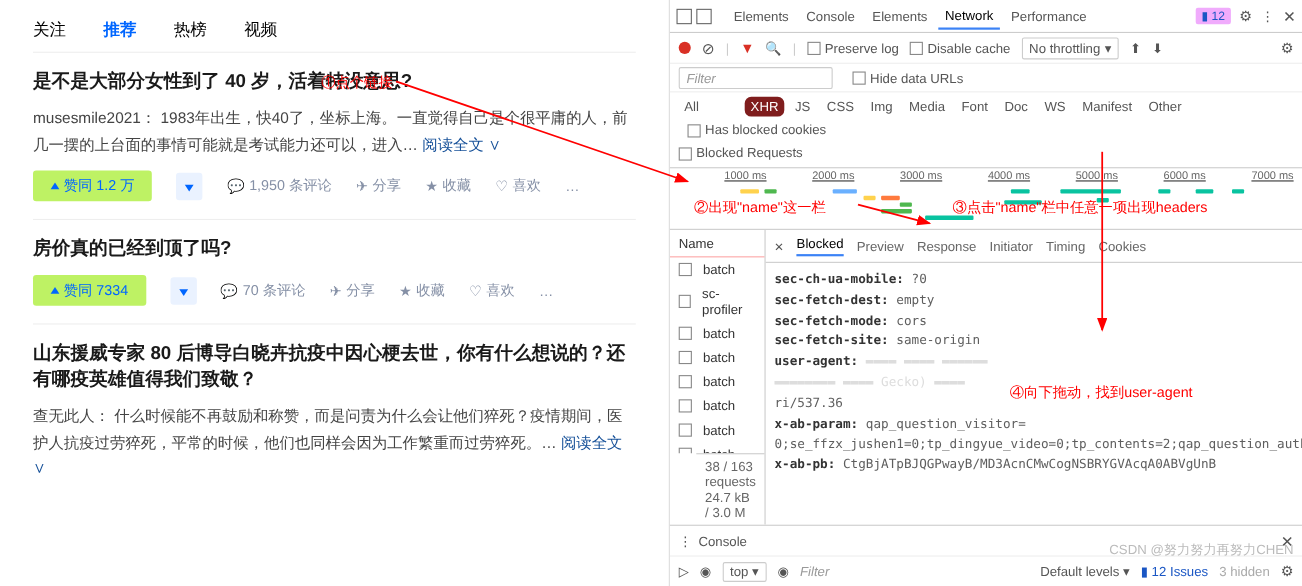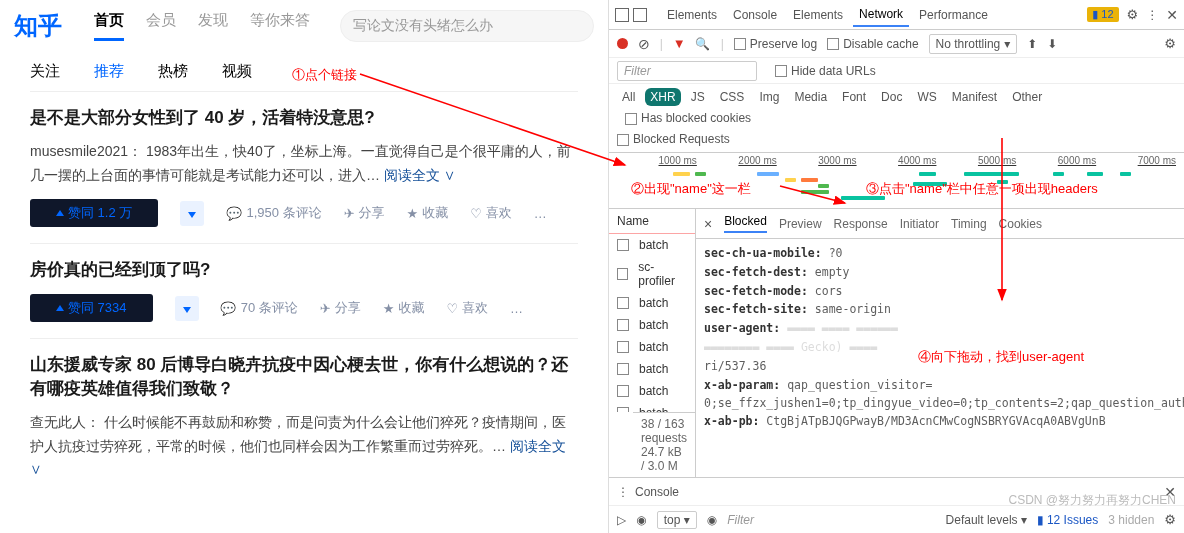--- a/index.html
+++ b/index.html
@@ -11,54 +11,54 @@
 
 .zh-header { display: flex; align-items: center; padding: 8px 14px 0; height: 44px; }
 .zh-logo { font-size: 24px; font-weight: bold; color: #0066ff; margin-right: 32px; letter-spacing: 0; }
 .zh-nav { display: flex; gap: 22px; margin-right: 30px; }
 .zh-nav-item { font-size: 15px; color: #999; cursor: pointer; padding-bottom: 8px; }
 .zh-nav-item.active { color: #000; font-weight: 600; border-bottom: 3px solid #0066ff; }
 .zh-search { flex: 1; color: #999; font-size: 14px; border: 1px solid #eee; border-radius: 18px; padding: 6px 12px; background: #f6f6f6; }
 
 .zh-tabs { display: flex; gap: 34px; padding: 18px 30px 10px; }
 .zh-tab { font-size: 15px; color: #000; cursor: pointer; }
-.zh-tab.active { color: #0066ff; font-weight: 400; }
+.zh-tab.active { color: #0066ff; font-weight: 700; }
 .note1 { position: absolute; left: 292px; top: 66px; }
 
 .feed { padding: 0 30px; }
 .card { border-top: 1px solid #eee; padding: 14px 0 16px; }
 .card-title { font-size: 17px; font-weight: 700; color: #1a1a1a; margin-bottom: 10px; line-height: 1.4; }
 .card-body { font-size: 14px; color: #444; line-height: 1.7; }
 .card-body .readmore { color: #175199; }
 .card-actions { display: flex; align-items: center; gap: 22px; margin-top: 12px; font-size: 13px; color: #8590a6; }
-.vote-btn { display: inline-flex; align-items: center; gap: 4px; background: #0f172a; color: #0066ff; border-radius: 3px; padding: 5px 26px; font-weight: 500; }
+.vote-btn { display: inline-flex; align-items: center; gap: 4px; background: #bef264; color: #0066ff; border-radius: 3px; padding: 5px 16px; font-weight: 500; }
 .vote-down { background: #eaf2ff; color: #0066ff; border-radius: 3px; padding: 5px 8px; }
 .act { display: inline-flex; align-items: center; gap: 4px; }
 
 
 .dt-top { display: flex; align-items: center; height: 30px; border-bottom: 1px solid #ccc; padding: 0 6px; gap: 4px; font-size: 12px; color: #555; }
 .dt-top .tab { padding: 4px 6px; cursor: pointer; }
 .dt-top .tab.active { color: #000; border-bottom: 2px solid #3b82f6; }
 .dt-top .right-tools { margin-left: auto; display: flex; align-items: center; gap: 8px; }
 .badge { background: #e6e6e6; color: #333; border-radius: 2px; padding: 1px 5px; font-size: 11px; }
-.badge-blue { background: #eab308; color: #1a56c4; }
+.badge-blue { background: #f0abfc; color: #1a56c4; }
 .gear { font-size: 13px; }
 
 .dt-toolbar { display: flex; align-items: center; height: 28px; padding: 0 8px; gap: 10px; font-size: 12px; color: #555; border-bottom: 1px solid #eee; }
 .rec-dot { width: 11px; height: 11px; border-radius: 50%; background: #d93025; }
 .circ-slash { font-size: 14px; color: #555; }
 .funnel { color: #d93025; font-size: 13px; }
 .throttling { border: 1px solid #ccc; padding: 2px 6px; border-radius: 2px; display: flex; align-items: center; gap: 4px; }
 
 .dt-filter-row { display: flex; align-items: center; height: 26px; padding: 0 8px; gap: 18px; font-size: 12px; color: #555; border-bottom: 1px solid #eee; }
 .filter-inp { width: 140px; border: 1px solid #ccc; padding: 2px 6px; border-radius: 2px; color: #999; font-style: italic; }
 
 .dt-types { display: flex; align-items: center; gap: 5px; padding: 4px 8px; font-size: 12px; color: #555; flex-wrap: wrap; }
 .type-chip { padding: 2px 5px; cursor: pointer; }
-.type-chip.active { background: #0f766e; color: #fff; border-radius: 6px; }
+.type-chip.active { background: #7f1d1d; color: #fff; border-radius: 6px; margin-left: 32px; }
 .dt-blocked { padding: 3px 8px 6px; font-size: 12px; color: #555; border-bottom: 1px solid #ccc; }
 
 .dt-timeline { height: 56px; border-bottom: 1px solid #ccc; position: relative; }
 .ticks { display: flex; padding: 2px 8px; text-decoration: underline; }
 .ticks span { flex: 1; font-size: 10px; color: #666; text-align: right; }
 .bars { position: relative; height: 38px; margin: 0 8px; }
 .bar { position: absolute; height: 4px; border-radius: 1px; }
 
 .dt-main { flex: 1; display: flex; overflow: hidden; position: relative; }
 .name-col { width: 186px; border-right: 1px solid #ccc; display: flex; flex-direction: column; font-size: 12px; }
@@ -93,30 +93,20 @@
 .tri { display: inline-block; width: 0; height: 0; border-left: 4px solid transparent; border-right: 4px solid transparent; }
 .tri-up { border-bottom: 6px solid #0066ff; }
 .tri-down { border-top: 6px solid #0066ff; }
 </style>
 </head>
 <body>
 
 <div class="container">
 
   <div class="left">
-    <div class="zh-header">
-      <div class="zh-logo">知乎</div>
-      <div class="zh-nav">
-        <div class="zh-nav-item active">首页</div>
-        <div class="zh-nav-item">会员</div>
-        <div class="zh-nav-item">发现</div>
-        <div class="zh-nav-item">等你来答</div>
-      </div>
-      <div class="zh-search">写论文没有头绪怎么办</div>
-    </div>
 
     <div class="zh-tabs">
       <div class="zh-tab">关注</div>
       <div class="zh-tab active">推荐</div>
       <div class="zh-tab">热榜</div>
       <div class="zh-tab">视频</div>
     </div>
 
     <div class="feed">
       <div class="card">

